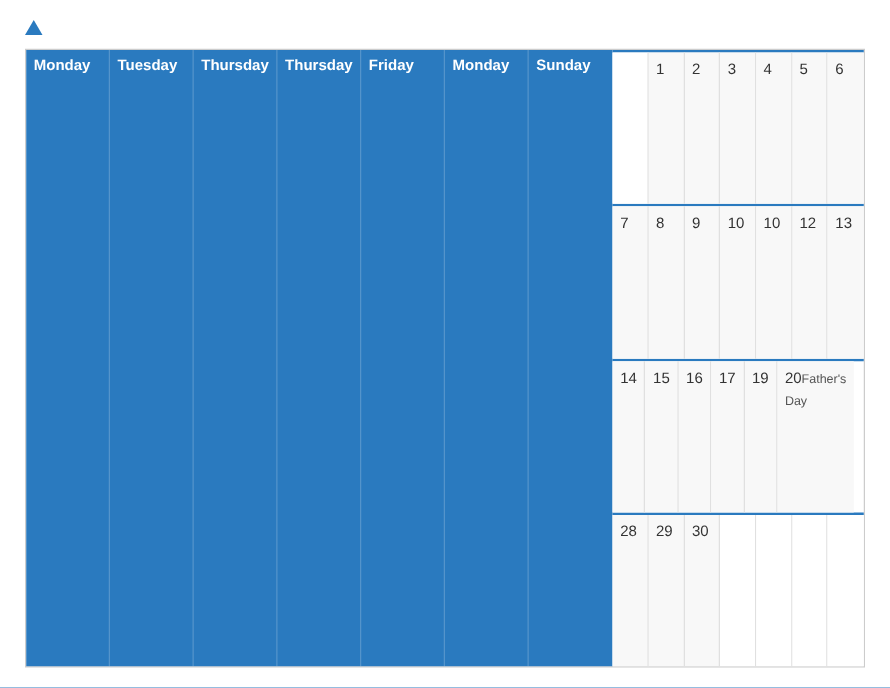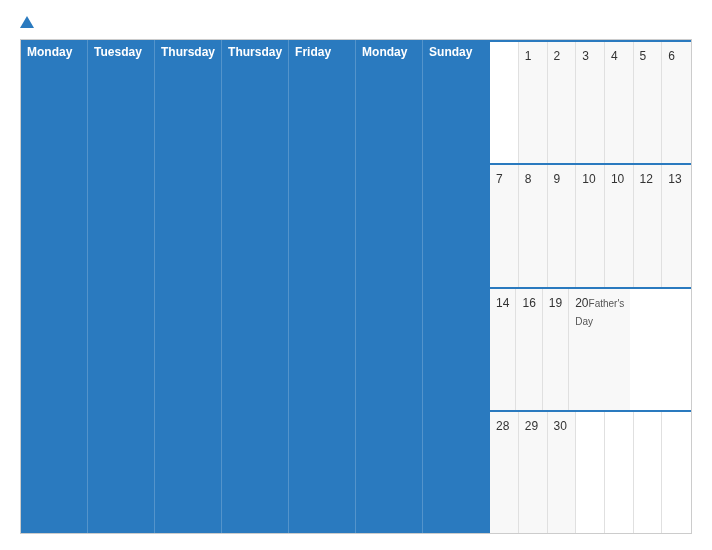--- a/index.html
+++ b/index.html
@@ -179,21 +179,23 @@
           <div class="cal-cell"><span class="day-number">7</span></div>
           <div class="cal-cell"><span class="day-number">8</span></div>
           <div class="cal-cell"><span class="day-number">9</span></div>
           <div class="cal-cell"><span class="day-number">10</span></div>
           <div class="cal-cell"><span class="day-number">10</span></div>
           <div class="cal-cell"><span class="day-number">12</span></div>
           <div class="cal-cell"><span class="day-number">13</span></div>
         </div>
         <div class="cal-week">
           <div class="cal-cell"><span class="day-number">14</span></div>
+          <div class="cal-cell"><span class="day-number">15</span></div>
           <div class="cal-cell"><span class="day-number">16</span></div>
+          <div class="cal-cell"><span class="day-number">17</span></div>
           <div class="cal-cell"><span class="day-number">19</span></div>
           <div class="cal-cell"><span class="day-number">20</span><span class="day-event">Father's Day</span></div>
         </div>
         <div class="cal-week">
           <div class="cal-cell"><span class="day-number">28</span></div>
           <div class="cal-cell"><span class="day-number">29</span></div>
           <div class="cal-cell"><span class="day-number">30</span></div>
           <div class="cal-cell empty"></div>
           <div class="cal-cell empty"></div>
           <div class="cal-cell empty"></div>

